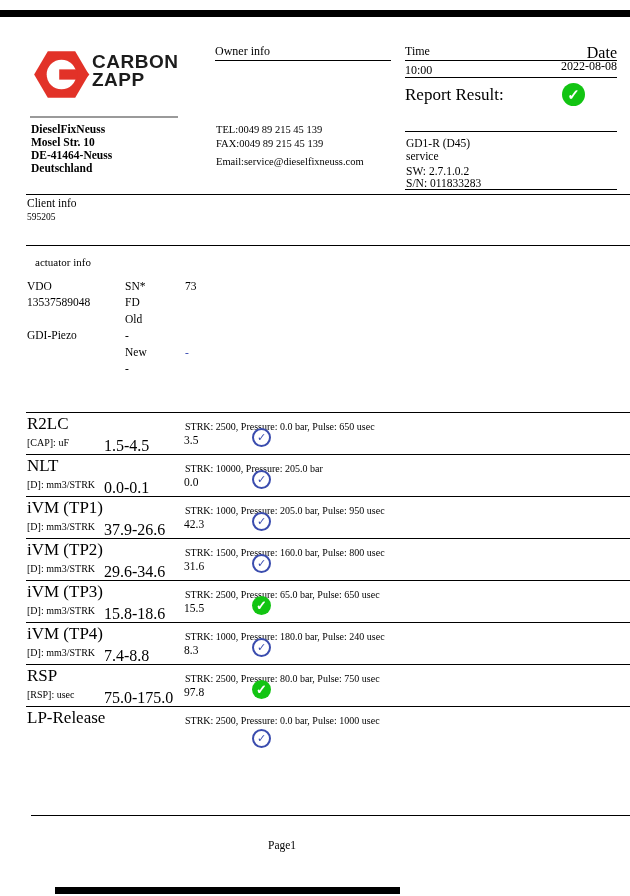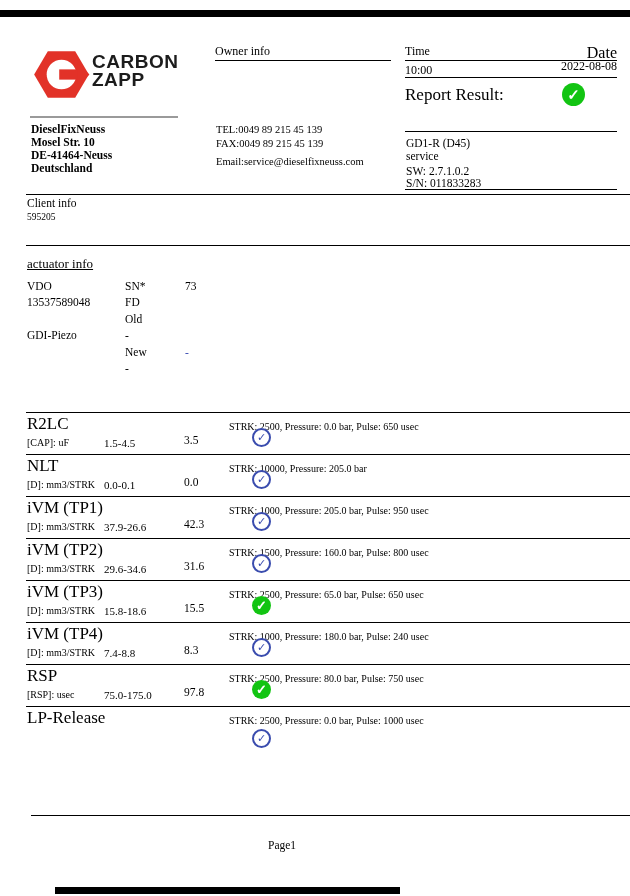--- a/index.html
+++ b/index.html
@@ -39,35 +39,35 @@
   
   .mach-line-top{left:405px;top:131px;width:212px;}
   .mach{position:absolute;left:406px;font-size:11.5px;}
   .mach-line-bottom{left:405px;top:189px;width:212px;}
 
   
   .client-line-top{left:26px;top:194px;width:604px;}
   .client-label{position:absolute;left:27px;top:197px;font-size:11.5px;}
   .client-value{position:absolute;left:27px;top:212px;font-size:9.5px;}
   .client-line-bottom{left:26px;top:245px;width:604px;}
-  .actuator-label{position:absolute;left:27px;top:256px;font-size:13px;text-decoration:underline;}
+  .actuator-label{position:absolute;left:35px;top:256px;font-size:11px;}
   .actuator-rows{position:absolute;left:27px;top:280px;width:420px;}
   .a-row{position:relative;height:16.4px;font-size:11.5px;}
   .a-c1{position:absolute;left:0;}
   .a-c2{position:absolute;left:98px;}
   .a-c3{position:absolute;left:158px;}
   .accent{color:#3f51b5;}
 
   
   .tests{position:absolute;left:26px;top:412px;width:604px;text-align:center;}
   .test-section{position:relative;height:41px;border-top:1px solid #000;}
   .t-name{position:absolute;left:1px;top:1px;font-size:17px;}
-  .t-params{position:absolute;left:159px;top:8px;font-size:10px;margin-left:44px;}
+  .t-params{position:absolute;left:159px;top:8px;font-size:10px;}
   .t-unit{position:absolute;left:1px;top:24px;font-size:10px;}
-  .t-range{position:absolute;left:78px;top:24px;font-size:11px;}
+  .t-range{position:absolute;left:78px;top:24px;font-size:16px;}
   .t-value{position:absolute;left:158px;top:21px;font-size:11.5px;}
   .check{position:absolute;left:226px;top:15px;width:15px;height:15px;border-radius:50%;
          display:flex;align-items:center;justify-content:center;}
   .check::after{content:"✓";}
   .pass-blue{border:2px solid var(--blue);color:var(--blue);background:#fff;font-size:11px;}
   .pass-green{width:19px;height:19px;background:var(--green);color:#fff;font-size:13px;font-weight:bold;}
   .no-detail{height:58px;}
   .no-detail .check{top:22px;}
 
   

